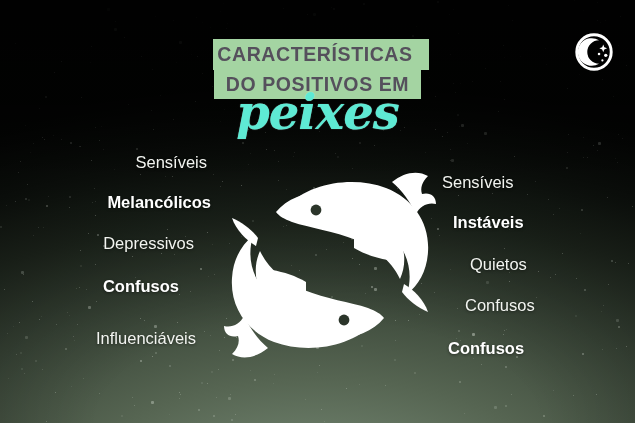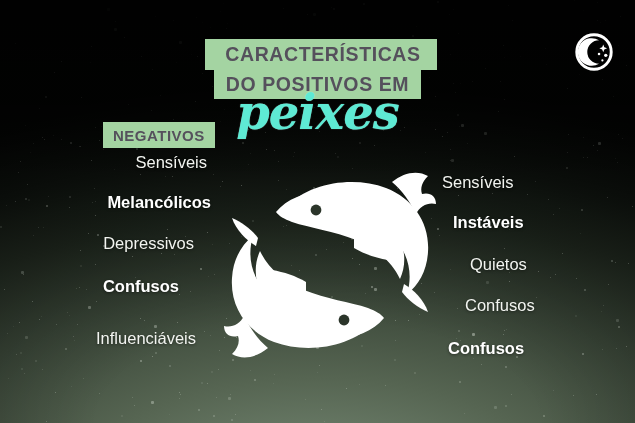--- a/index.html
+++ b/index.html
@@ -62,21 +62,21 @@
   .title-line {
     display: inline-block;
     background: #a4d4a2;
     color: #55505c;
     font-weight: bold;
     font-size: 19.5px;
     letter-spacing: 0.6px;
     line-height: 1;
     padding: 6px 12px 5px 12px;
   }
-  .title-line.l1 { padding-left: 20px; padding-right: 16px; margin-left: 7px; }
+  .title-line.l1 { padding-left: 4px; padding-right: 16px; margin-left: 7px; }
   .title-line.l2 { margin-top: -1px; }
 
   .script-word {
     position: absolute;
     left: 0;
     right: 0;
     top: 88px;
     text-align: center;
     color: #5eead4;
     font-family: "DejaVu Serif", serif;
@@ -576,21 +576,20 @@
       <circle cx="70" cy="70" r="2.6" fill="#ffffff"></circle>
     </svg>
   </div>
 
   <div class="title-wrap">
     <div><span class="title-line l1">CARACTERÍSTICAS</span></div>
     <div><span class="title-line l2">DO POSITIVOS EM</span></div>
   </div>
   <div class="script-word">peixes</div>
 
-  <div class="col-badge" id="badge-negativos">NEGATIVOS</div>
 
   <div class="pisces">
     <svg viewBox="0 0 232 198" width="232" height="198" aria-hidden="true">
       <g fill="#ffffff">
 
         <path d="M72 41
                  C 96 16, 140 10, 172 22
                  C 200 33, 216 58, 214 86
                  C 213 104, 205 119, 193 128
                  C 198 112, 196 94, 186 80

